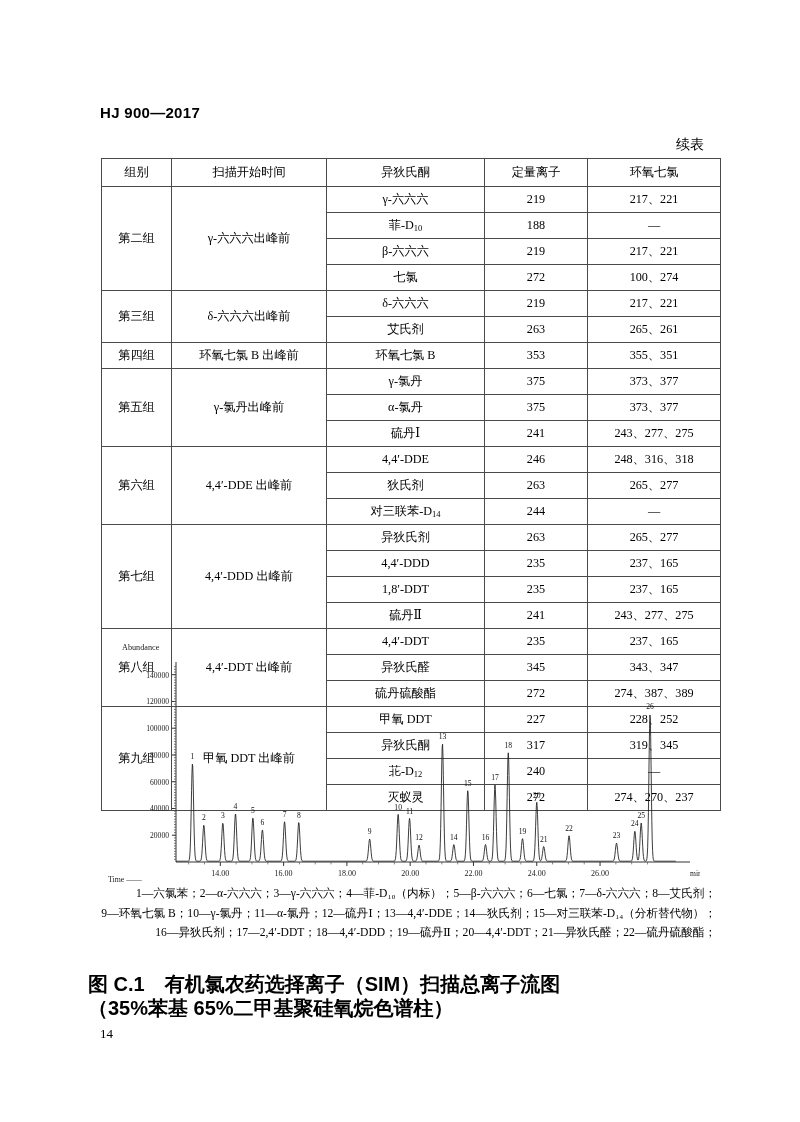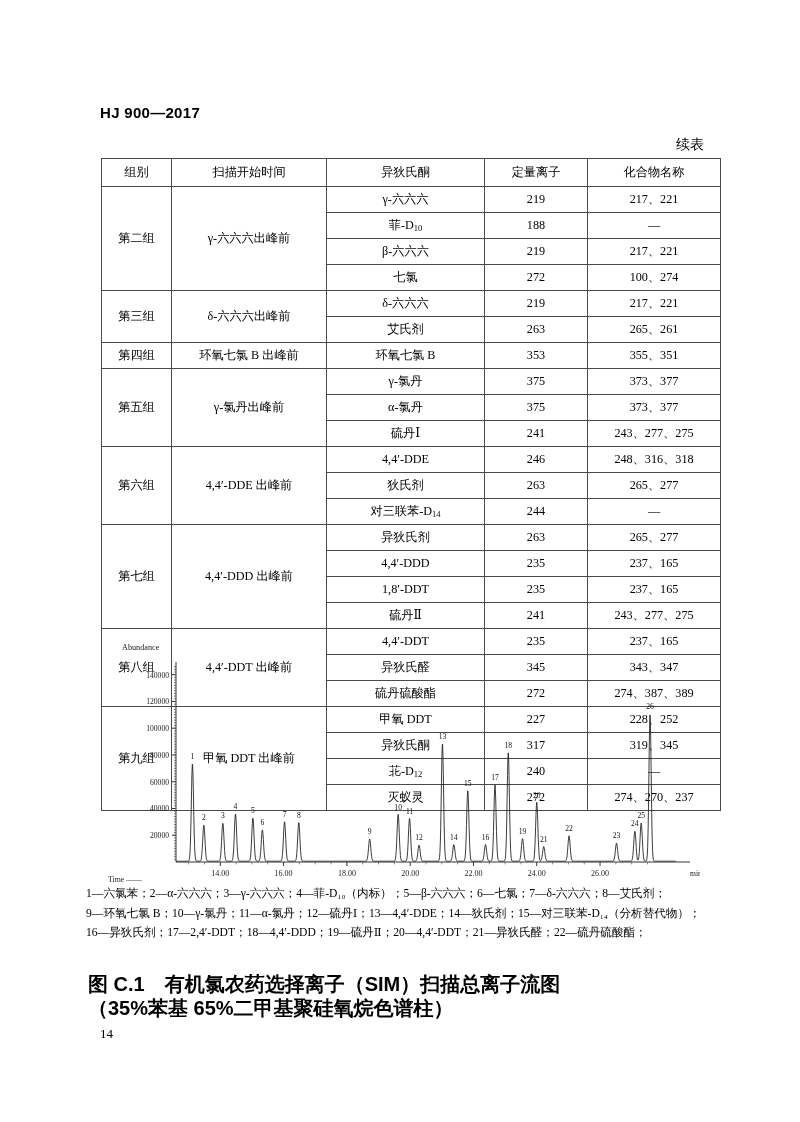--- a/index.html
+++ b/index.html
@@ -87,21 +87,21 @@
     height: 248px;
   }
   .chart-svg { display: block; }
 
   
   .legend {
     position: absolute;
     left: 86px;
     top: 884px;
     width: 630px;
-    text-align: left;
+    text-align: right;
     font-size: 11.6px;
     line-height: 19.5px;
     font-family: "Liberation Serif", "DejaVu Serif", serif;
   }
   .legend div { white-space: nowrap; }
 
   .fig-title {
     position: absolute;
     left: 88px;
     top: 972px;
@@ -131,21 +131,21 @@
   <div class="cont-label">续表</div>
 
   <div class="tbl-wrap">
     <table class="ion-table">
       <thead>
         <tr>
           <td class="c0">组别</td>
           <td class="c1">扫描开始时间</td>
           <td class="c2">异狄氏酮</td>
           <td class="c3">定量离子</td>
-          <td class="c4">化合物名称</td>
+          <td class="c4">环氧七氯</td>
         </tr>
       </thead>
       <tbody id="table-body">
           <tr>
             <td class="c0" rowspan="4">第二组</td>
             <td class="c1" rowspan="4">γ-六六六出峰前</td>
             <td class="c2">γ-六六六</td>
             <td class="c3">219</td>
             <td class="c4">217、221</td>
           </tr>

